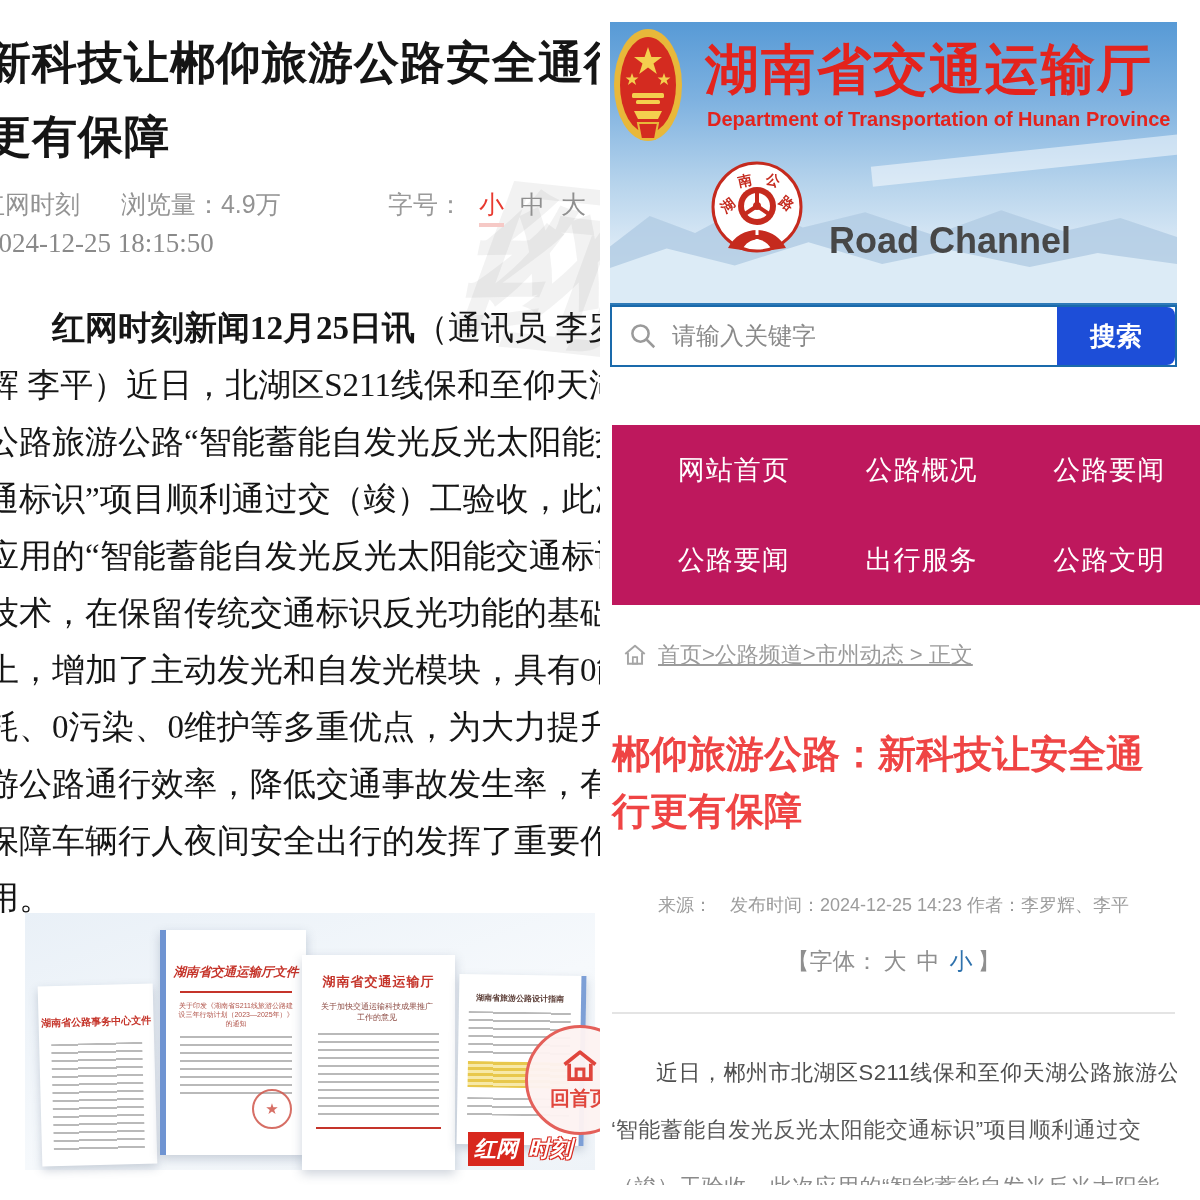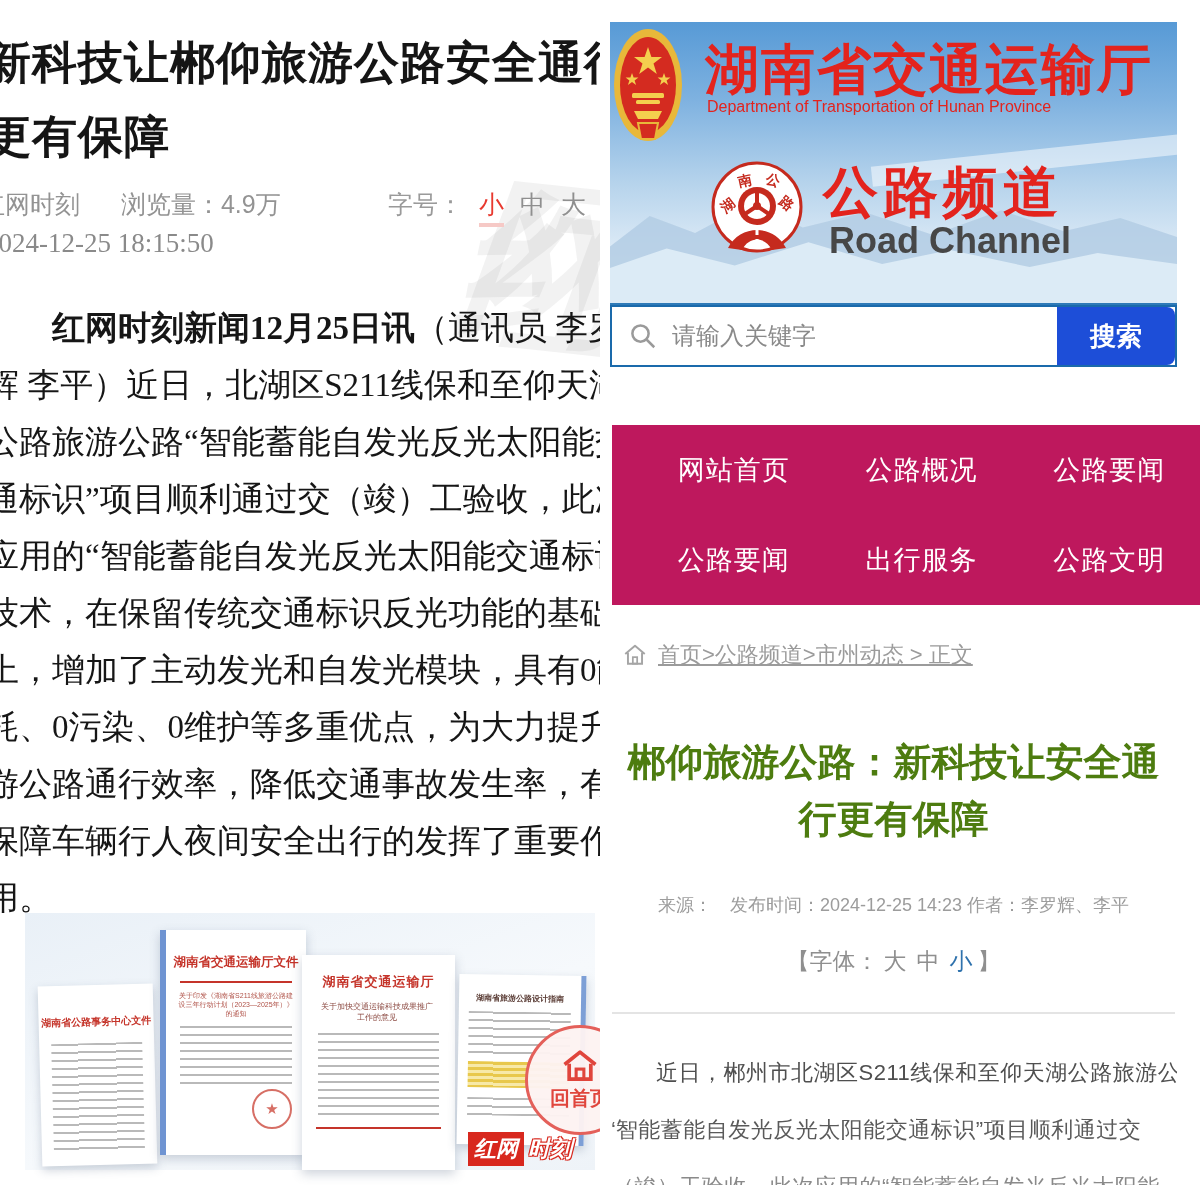--- a/index.html
+++ b/index.html
@@ -30,21 +30,21 @@
   .l-figure{position:absolute;left:25px;top:913px;width:570px;height:257px;
             background:linear-gradient(160deg,#e9f0f7 0%,#f6f9fc 55%,#eef3f8 100%);}
   .doc{position:absolute;background:#fff;box-shadow:0 4px 10px rgba(60,80,110,.25);}
   .doc-t-red{color:#c5342a;font-weight:700;text-align:center;white-space:nowrap;overflow:hidden;}
   .doc-sub{color:#b05248;text-align:center;overflow:hidden;}
   .tstripes{background:repeating-linear-gradient(to bottom,#b9b9b9 0 2px,transparent 2px 8px);}
   .doc1{left:15px;top:72px;width:115px;height:180px;transform:rotate(-1.5deg);}
   .doc1 .doc-t-red{margin-top:30px;font-size:10px;}
   .doc1 .tstripes{margin:14px 12px 0 12px;height:110px;}
   .doc2{left:135px;top:17px;width:140px;height:225px;border-left:6px solid #6f94d2;}
-  .doc2 .doc-t-red{margin-top:24px;font-size:12.5px;}
+  .doc2 .doc-t-red{margin-top:34px;font-size:12.5px;font-style:italic;}
   .doc2 .rule{height:2px;background:#c5342a;margin:10px 14px 8px 14px;}
   .doc2 .doc-sub{font-size:7px;margin:6px 10px 0 10px;line-height:9px;}
   .doc2 .tstripes{margin:8px 14px 0 14px;height:60px;}
   .seal{position:absolute;right:14px;bottom:26px;width:36px;height:36px;border:2px solid #d0564b;
         border-radius:50%;color:#d0564b;font-size:15px;display:flex;align-items:center;justify-content:center;opacity:.85;}
   .doc3{left:277px;top:42px;width:153px;height:215px;}
   .doc3 .doc-t-red{margin-top:18px;font-size:13px;letter-spacing:1px;}
   .doc3 .doc-sub{font-size:8px;margin:10px 19px 0 16px;line-height:11px;color:#8c4a42;}
   .doc3 .tstripes{margin:10px 16px 0 16px;height:86px;}
   .doc3 .rule{height:2px;background:#c5342a;margin:8px 14px 0 14px;}
@@ -68,21 +68,21 @@
   .banner{position:absolute;left:10px;top:22px;width:567px;height:281px;overflow:hidden;
           border-bottom:3px solid #2e7ab8;
           background:linear-gradient(180deg,#579ad6 0%,#7fb2e0 28%,#b7d4ec 58%,#e3eef8 85%,#eef5fb 100%);}
   .mtn1{position:absolute;left:0;right:0;bottom:30px;height:95px;background:#b3cde4;opacity:.85;
         clip-path:polygon(0 72%,7% 40%,15% 58%,25% 26%,34% 52%,45% 36%,57% 60%,69% 34%,80% 56%,90% 42%,100% 62%,100% 100%,0 100%);}
   .mtn2{position:absolute;left:0;right:0;bottom:0;height:78px;background:#dcebf6;
         clip-path:polygon(0 55%,10% 30%,22% 52%,35% 22%,48% 50%,60% 32%,74% 54%,86% 36%,100% 50%,100% 100%,0 100%);}
   .band{position:absolute;top:128px;right:-14px;width:320px;height:20px;background:rgba(255,255,255,.5);transform:rotate(-6deg);}
   .gov-title{position:absolute;left:95px;top:12px;font-size:54px;font-weight:900;color:#e3231d;
              letter-spacing:2px;white-space:nowrap;}
-  .gov-sub{position:absolute;left:97px;top:76px;font-size:16px;font-weight:400;color:#e3231d;white-space:nowrap;}
+  .gov-sub{position:absolute;left:97px;top:86px;font-size:20px;font-weight:700;color:#e3231d;white-space:nowrap;}
   .emblem{position:absolute;left:2px;top:5px;}
   .road-logo{position:absolute;left:100px;top:138px;}
   .channel-title{position:absolute;left:213px;top:134px;font-size:55px;font-weight:900;color:#e3231d;
                  letter-spacing:5px;white-space:nowrap;}
   .channel-sub{position:absolute;left:219px;top:198px;font-size:36px;font-weight:600;color:#474747;white-space:nowrap;}
 
   .search-row{position:absolute;left:10px;top:305px;width:567px;height:62px;background:#fff;
               border:2px solid #1a6aab;box-sizing:border-box;display:flex;align-items:center;}
   .search-icon{margin-left:16px;flex:0 0 auto;}
   .search-input{flex:1;border:none;outline:none;font-size:24px;color:#333;margin-left:12px;min-width:0;
@@ -93,22 +93,22 @@
               font-family:"Liberation Sans","DejaVu Sans",sans-serif;}
 
   .nav{position:absolute;left:12px;top:425px;width:563px;height:180px;background:#be185d;
        display:grid;grid-template-columns:repeat(3,1fr);grid-template-rows:repeat(2,1fr);
        align-items:center;justify-items:center;padding-left:28px;}
   .nav-item{color:#fff;font-size:27px;letter-spacing:1px;cursor:pointer;white-space:nowrap;}
 
   .breadcrumb{position:absolute;left:22px;top:640px;display:flex;align-items:center;gap:10px;
               color:#9b9b9b;font-size:22px;white-space:nowrap;text-decoration:underline;}
 
-  .r-title{position:absolute;left:12px;top:726px;width:563px;text-align:center;font-size:38px;
-           font-weight:800;color:#4d7c0f;line-height:57px;margin-top:8px;}
+  .r-title{position:absolute;left:12px;top:726px;width:563px;font-size:38px;
+           font-weight:800;color:#ef4444;line-height:57px;}
   .r-meta{position:absolute;left:0;top:893px;width:587px;text-align:center;font-size:18px;color:#9c9c9c;white-space:nowrap;}
   .r-fontsize{position:absolute;left:12px;top:946px;width:563px;text-align:center;font-size:23px;color:#8f8f8f;}
   .r-fontsize .fw-opt{margin:0 5px;cursor:pointer;}
   .r-fontsize .fw-small{color:#2f72ad;}
   .r-divider{position:absolute;left:12px;top:1012px;width:563px;height:2px;background:#e4e4e4;}
   .r-body{position:absolute;left:12px;top:1040px;width:565px;height:145px;overflow:hidden;}
   .r-line{position:absolute;white-space:nowrap;font-size:22px;color:#4f4f4f;letter-spacing:.5px;}
   .r-line.rl1{top:18px;left:44px;}
   .r-line.rl2{top:75px;left:-4px;color:#5a5a5a;}
   .r-line.rl3{top:132px;left:0;color:#8a8a8a;}
@@ -226,21 +226,20 @@
         <text x="56" y="24" font-size="14" fill="#c52a1e" font-weight="bold" transform="rotate(16 60 20)">公</text>
         <text x="70" y="46" font-size="14" fill="#c52a1e" font-weight="bold" transform="rotate(40 74 42)">路</text>
         <circle cx="47" cy="46" r="19" fill="#c52a1e"></circle>
         <circle cx="47" cy="46" r="13" fill="#fff"></circle>
         <circle cx="47" cy="46" r="4" fill="#c52a1e"></circle>
         <path d="M47 46 V32 M47 46 L35 54 M47 46 L59 54" stroke="#c52a1e" stroke-width="4"></path>
         <path d="M18 88 C30 64 64 64 76 88 L62 90 C55 76 39 76 32 90 Z" fill="#c52a1e"></path>
         <path d="M47 70 L47 88" stroke="#fff" stroke-width="3" stroke-dasharray="5 4"></path>
       </svg>
 
-      <div class="channel-title">公路频道</div>
       <div class="channel-sub">Road Channel</div>
     </div>
 
     <div class="search-row">
       <svg class="search-icon" width="30" height="30" viewBox="0 0 24 24">
         <circle cx="10" cy="10" r="6.5" fill="none" stroke="#9a9a9a" stroke-width="2"></circle>
         <line x1="15" y1="15" x2="21" y2="21" stroke="#9a9a9a" stroke-width="2"></line>
       </svg>
       <input class="search-input" type="text" placeholder="请输入关键字" style="">
       <button class="search-btn">搜索</button>

